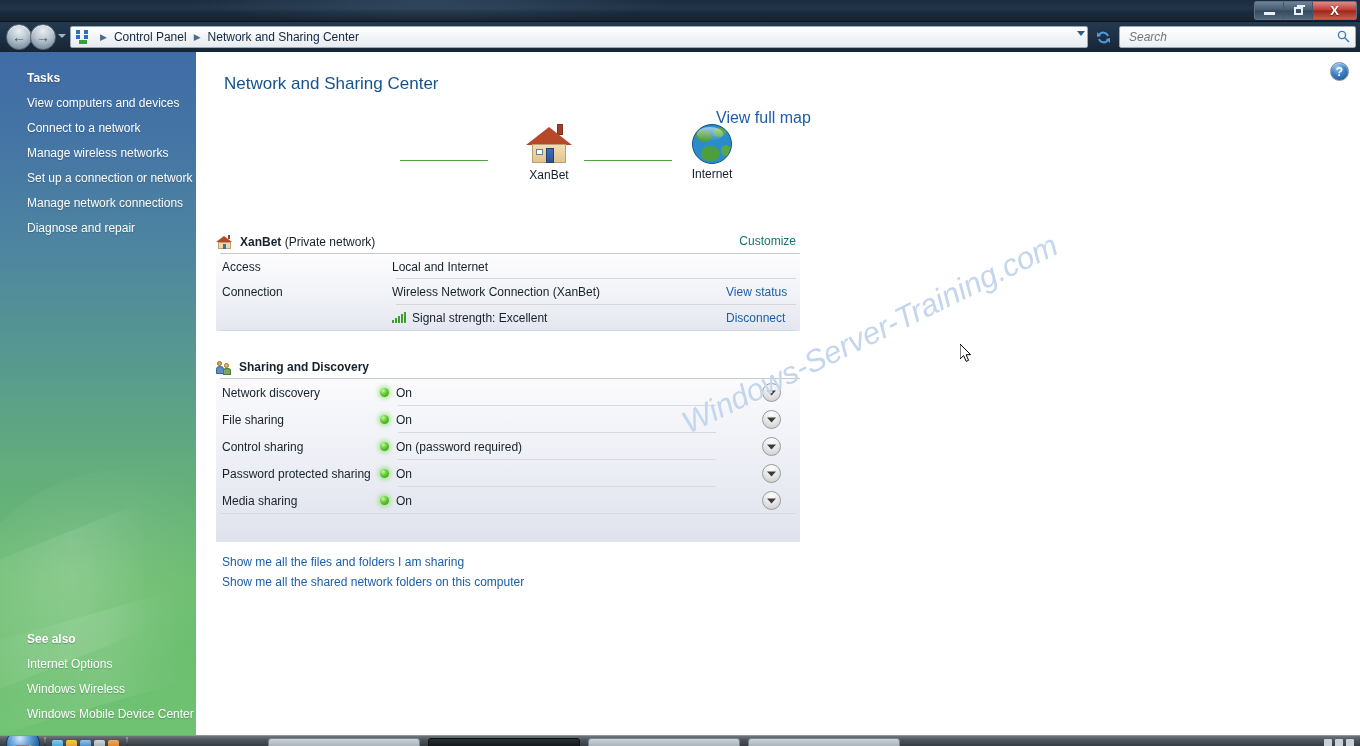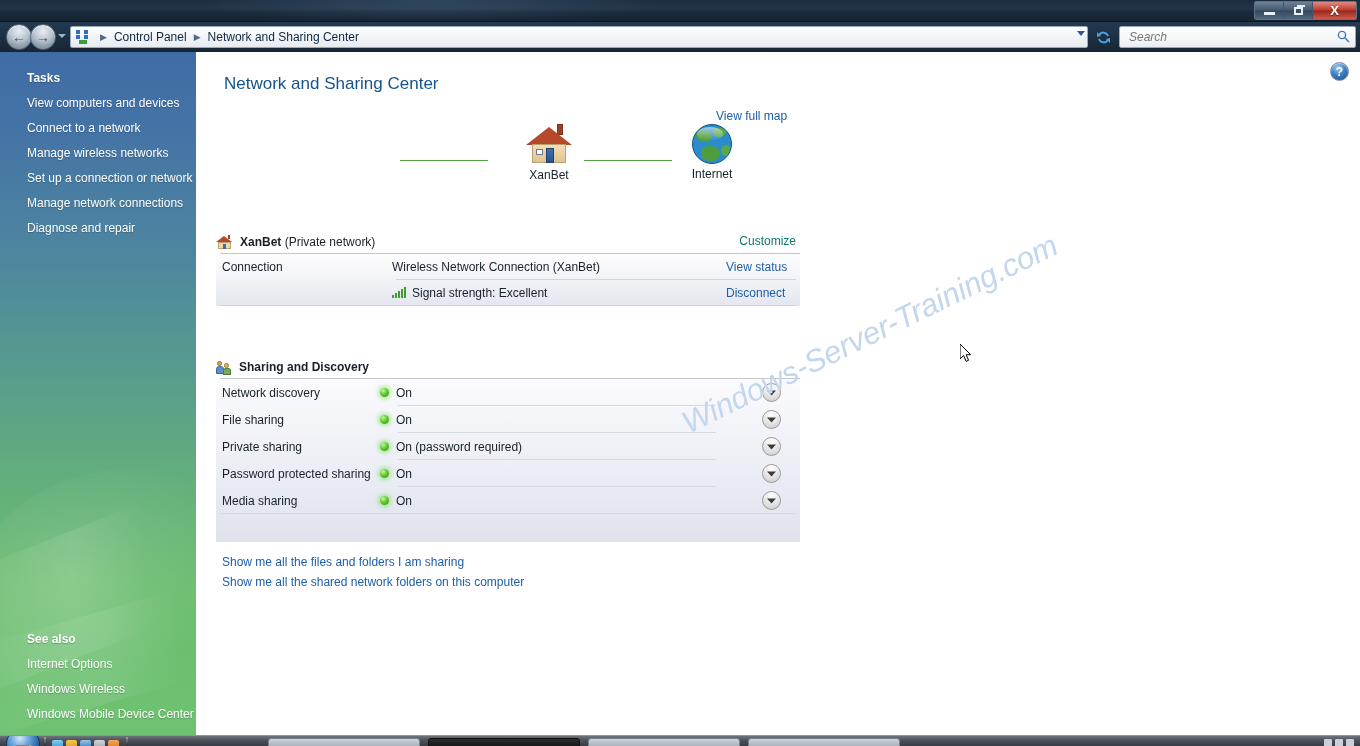--- a/index.html
+++ b/index.html
@@ -207,21 +207,21 @@
   }
   #page-title {
     position: absolute; left: 8px; top: 22px;
     font-size: 17px; color: #16538c;
   }
 
   
   #netmap { position: absolute; left: 0; top: 55px; width: 600px; height: 105px; }
   #viewfullmap {
     position: absolute; left: 500px; top: 57px;
-    font-size: 12px; color: #1c5ea8; cursor: pointer; white-space: nowrap;
+    font-size: 16px; color: #1c5ea8; cursor: pointer; white-space: nowrap;
   }
   .node { position: absolute; text-align: center; }
   .node-label { font-size: 12px; color: #16212b; margin-top: 3px; white-space: nowrap; }
   .node-sub   { font-size: 12px; color: #16212b; white-space: nowrap; }
   .link-line {
     position: absolute; height: 3px;
     background: linear-gradient(180deg, #7dbf72 0%, #55a148 50%, #7dbf72 100%);
     border-top: 1px solid #ffffff; border-bottom: 1px solid #ffffff;
   }
 
@@ -633,20 +633,25 @@
         </span>
         <span class="sec-title">
           <b>XanBet</b><span> (Private network)</span>
         </span>
         <span class="sec-action" style="right:4px; top:4px;">Customize</span>
         <span class="sec-rule"></span>
       </div>
 
       <div class="detail-panel">
 
+        <div class="drow" style="height:25px">
+          <span class="k">Access</span>
+          <span class="v">Local and Internet</span>
+          <span class="drow-rule"></span>
+        </div>
 
         <div class="drow" style="height:26px">
           <span class="k">Connection</span>
           <span class="v">Wireless Network Connection (XanBet)</span>
           <span class="rowlink">View status</span>
           <span class="drow-rule"></span>
         </div>
 
         <div class="drow" style="height:26px">
           <span class="k"></span>
@@ -708,21 +713,21 @@
           <span class="chev">
             <svg width="9" height="6" viewBox="0 0 9 6">
                 <polygon points="0,0.5 4.5,5.5 9,0.5" fill="#3b3b3b"></polygon>
               </svg>
           </span>
           <span class="srow-rule"></span>
         </div>
 
 
         <div class="srow">
-          <span class="sk">Private sharing</span>
+          <span class="sk">Control sharing</span>
           <span class="sv">
             <span class="dot on"></span>
             <span>On (password required)</span>
           </span>
           <span class="chev">
             <svg width="9" height="6" viewBox="0 0 9 6">
                 <polygon points="0,0.5 4.5,5.5 9,0.5" fill="#3b3b3b"></polygon>
               </svg>
           </span>
           <span class="srow-rule"></span>

